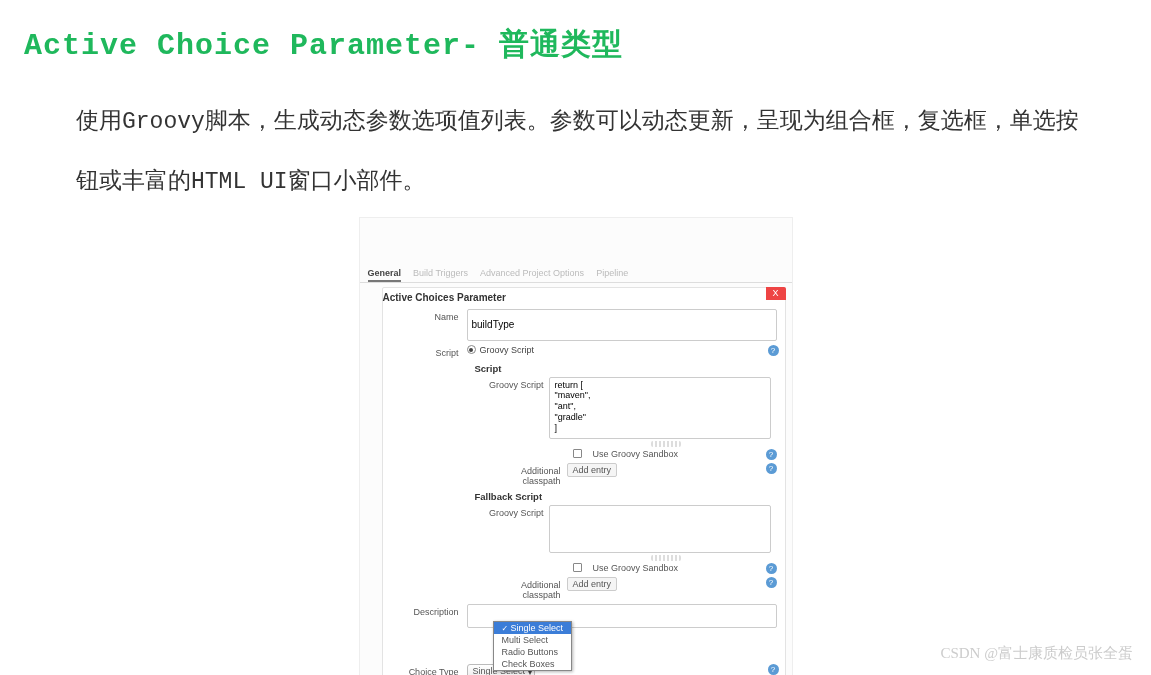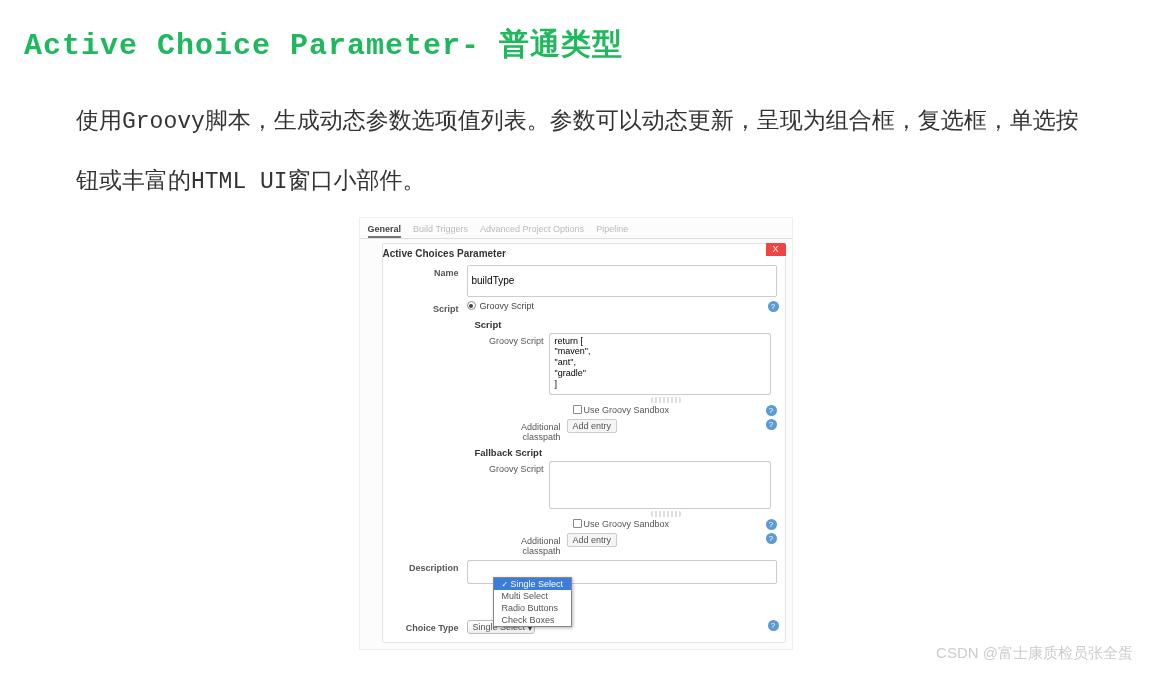--- a/index.html
+++ b/index.html
@@ -38,20 +38,21 @@
       font-size: 10px;
       color: #555;
       position: relative;
     }
     .tabs {
       display: flex;
       gap: 12px;
       padding: 4px 8px 0 8px;
       border-bottom: 1px solid #ddd;
       font-size: 9px;
+      margin-top: 44px;
     }
     .tab { color: #bbb; padding: 2px 0; }
     .tab.active { color: #444; font-weight: bold; border-bottom: 2px solid #777; }
     .panel {
       margin: 4px 6px 6px 22px;
       background: #fff;
       border: 1px solid #e3e3e3;
       border-radius: 2px;
       padding-bottom: 6px;
       position: relative;
@@ -80,21 +81,20 @@
       position: relative;
     }
     .row-label {
       width: 76px;
       text-align: right;
       padding-right: 8px;
       color: #555;
       font-size: 9px;
       padding-top: 3px;
       flex-shrink: 0;
-      font-weight: bold;
     }
     .row-content { flex: 1; }
     .text-input {
       width: 100%;
       border: 1px solid #ccc;
       border-radius: 2px;
       padding: 2px 4px;
       font-size: 10px;
       height: 32px;
     }
@@ -122,21 +122,21 @@
       display: inline-block;
       width: 80px;
       text-align: right;
       padding-right: 6px;
       font-size: 9px;
       color: #555;
       vertical-align: top;
       padding-top: 3px;
     }
     .sub-row { padding: 2px 0 2px 12px; display: flex; align-items: flex-start; }
-    .check-row { display: flex; align-items: center; gap: 2px; font-size: 9px; padding-left: 0; }
+    .check-row { display: flex; align-items: center; gap: 11px; font-size: 9px; padding-left: 0; }
     .checkbox-icon {
       width: 9px; height: 9px; border: 1px solid #888; border-radius: 1px;
       display: inline-block;
     }
     .btn-small {
       border: 1px solid #ccc;
       background: #f5f5f5;
       padding: 1px 5px;
       font-size: 9px;
       border-radius: 2px;
@@ -181,21 +181,21 @@
       margin: 0 auto;
       width: 30px;
       border-radius: 2px;
     }
     .watermark {
       position: absolute;
       right: 18px;
       bottom: 12px;
       font-size: 15px;
       color: #ccc;
-      font-family: Liberation Sans, sans-serif;
+      font-family: Liberation Serif, serif;
     }
   </style>
 </head>
 <body>
 
 <h1 class="heading">Active Choice Parameter- 普通类型</h1>
 
 <p class="paragraph">使用Groovy脚本，生成动态参数选项值列表。参数可以动态更新，呈现为组合框，复选框，单选按钮或丰富的HTML UI窗口小部件。</p>
 
 <div class="screenshot-wrap">

